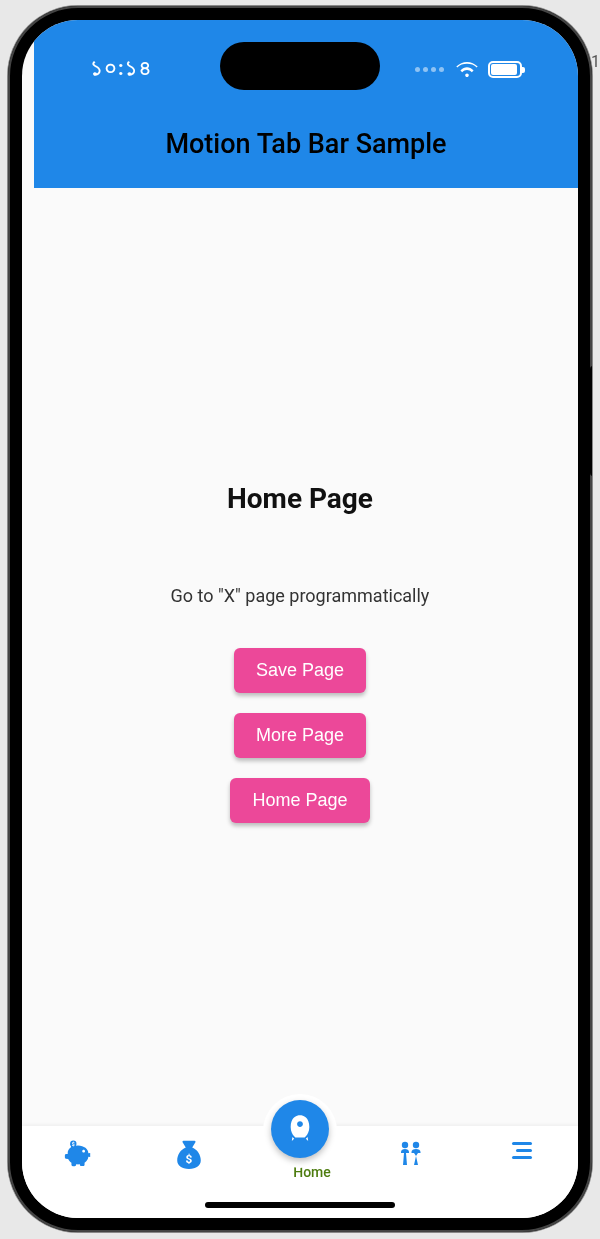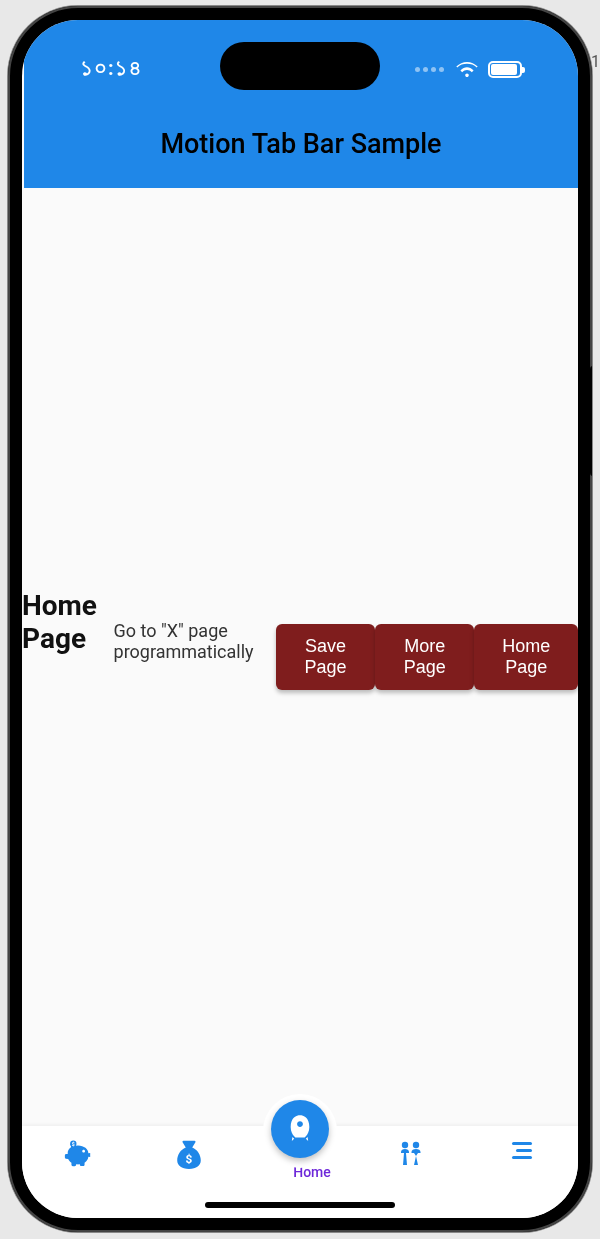--- a/index.html
+++ b/index.html
@@ -48,21 +48,21 @@
     width: 160px;
     height: 48px;
     background: #000;
     border-radius: 28px;
     z-index: 50;
   }
   
   .header {
     position: absolute;
     top: 0;
-    left: 2px;
+    left: 12px;
     right: 0;
     height: 168px;
     background: #1f87e8;
   }
   .status-bar {
     position: absolute;
     top: 34px;
     left: 0;
     right: 0;
     height: 30px;
@@ -129,37 +129,37 @@
     color: #000000;
   }
   
   .content {
     position: absolute;
     top: 168px;
     left: 0;
     right: 0;
     bottom: 92px;
     display: flex;
-    flex-direction: row;
+    flex-direction: column;
     align-items: center;
     justify-content: center;
   }
   .page-title {
     font-size: 28px;
     font-weight: 700;
     color: #111;
     margin-bottom: 70px;
   }
   .subtitle {
     font-size: 18px;
     color: #333;
     margin-bottom: 32px;
   }
   .btn {
-    background: #7f1d1d;
+    background: #ec4899;
     color: #fff;
     font-size: 18px;
     font-weight: 400;
     padding: 12px 22px;
     border: none;
     border-radius: 6px;
     margin: 10px 0;
     box-shadow: 0 3px 4px rgba(0,0,0,0.25);
     cursor: pointer;
   }
@@ -211,21 +211,21 @@
     background: #1f87e8;
     border-radius: 50%;
     display: flex;
     align-items: center;
     justify-content: center;
     box-shadow: 0 3px 6px rgba(0,0,0,0.25);
   }
   .tab-center-label {
     margin-top: 24px;
     font-size: 14px;
-    color: #6d28d9;
+    color: #4d7c0f;
     font-weight: 500;
     margin-left: 24px;
   }
   
   .home-indicator {
     position: absolute;
     bottom: 10px;
     left: 50%;
     transform: translateX(-50%);
     width: 190px;

